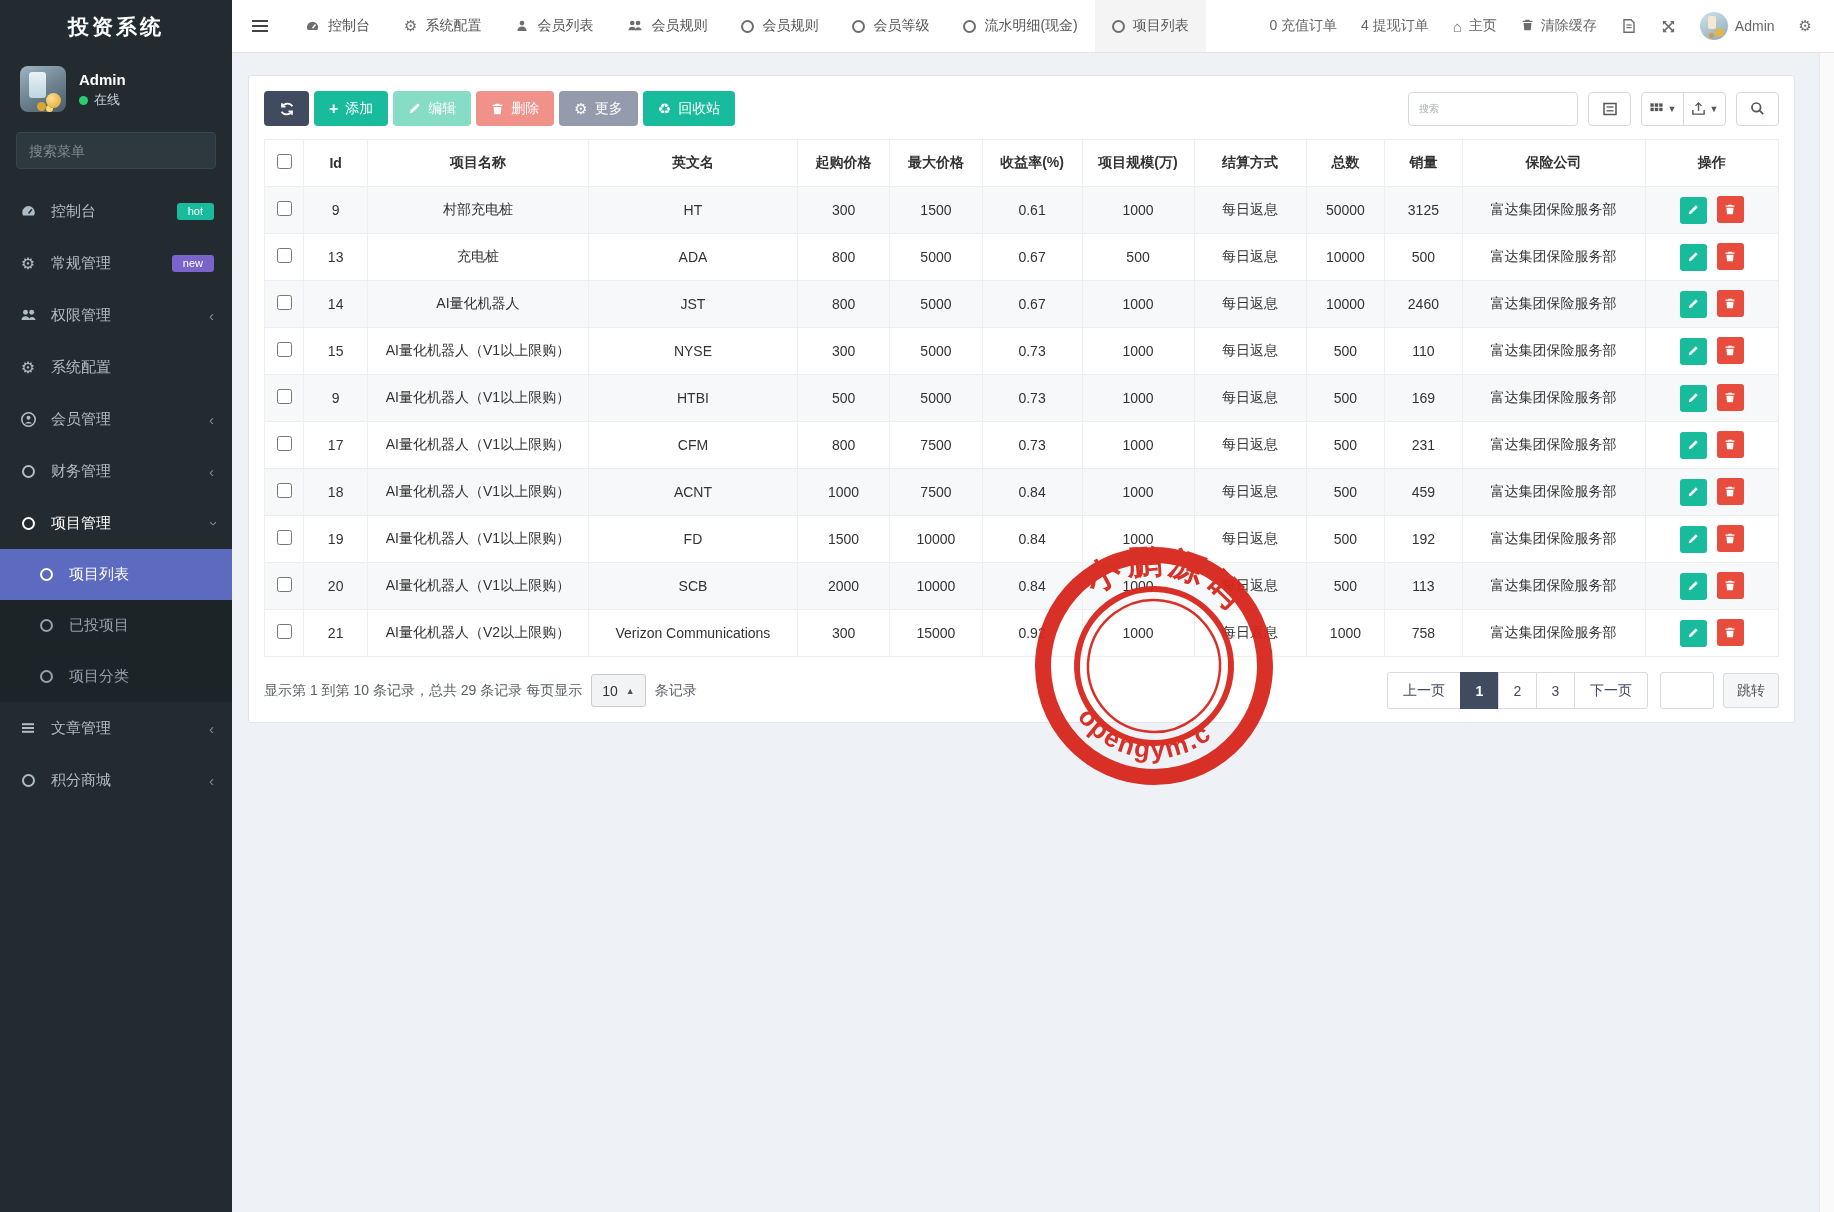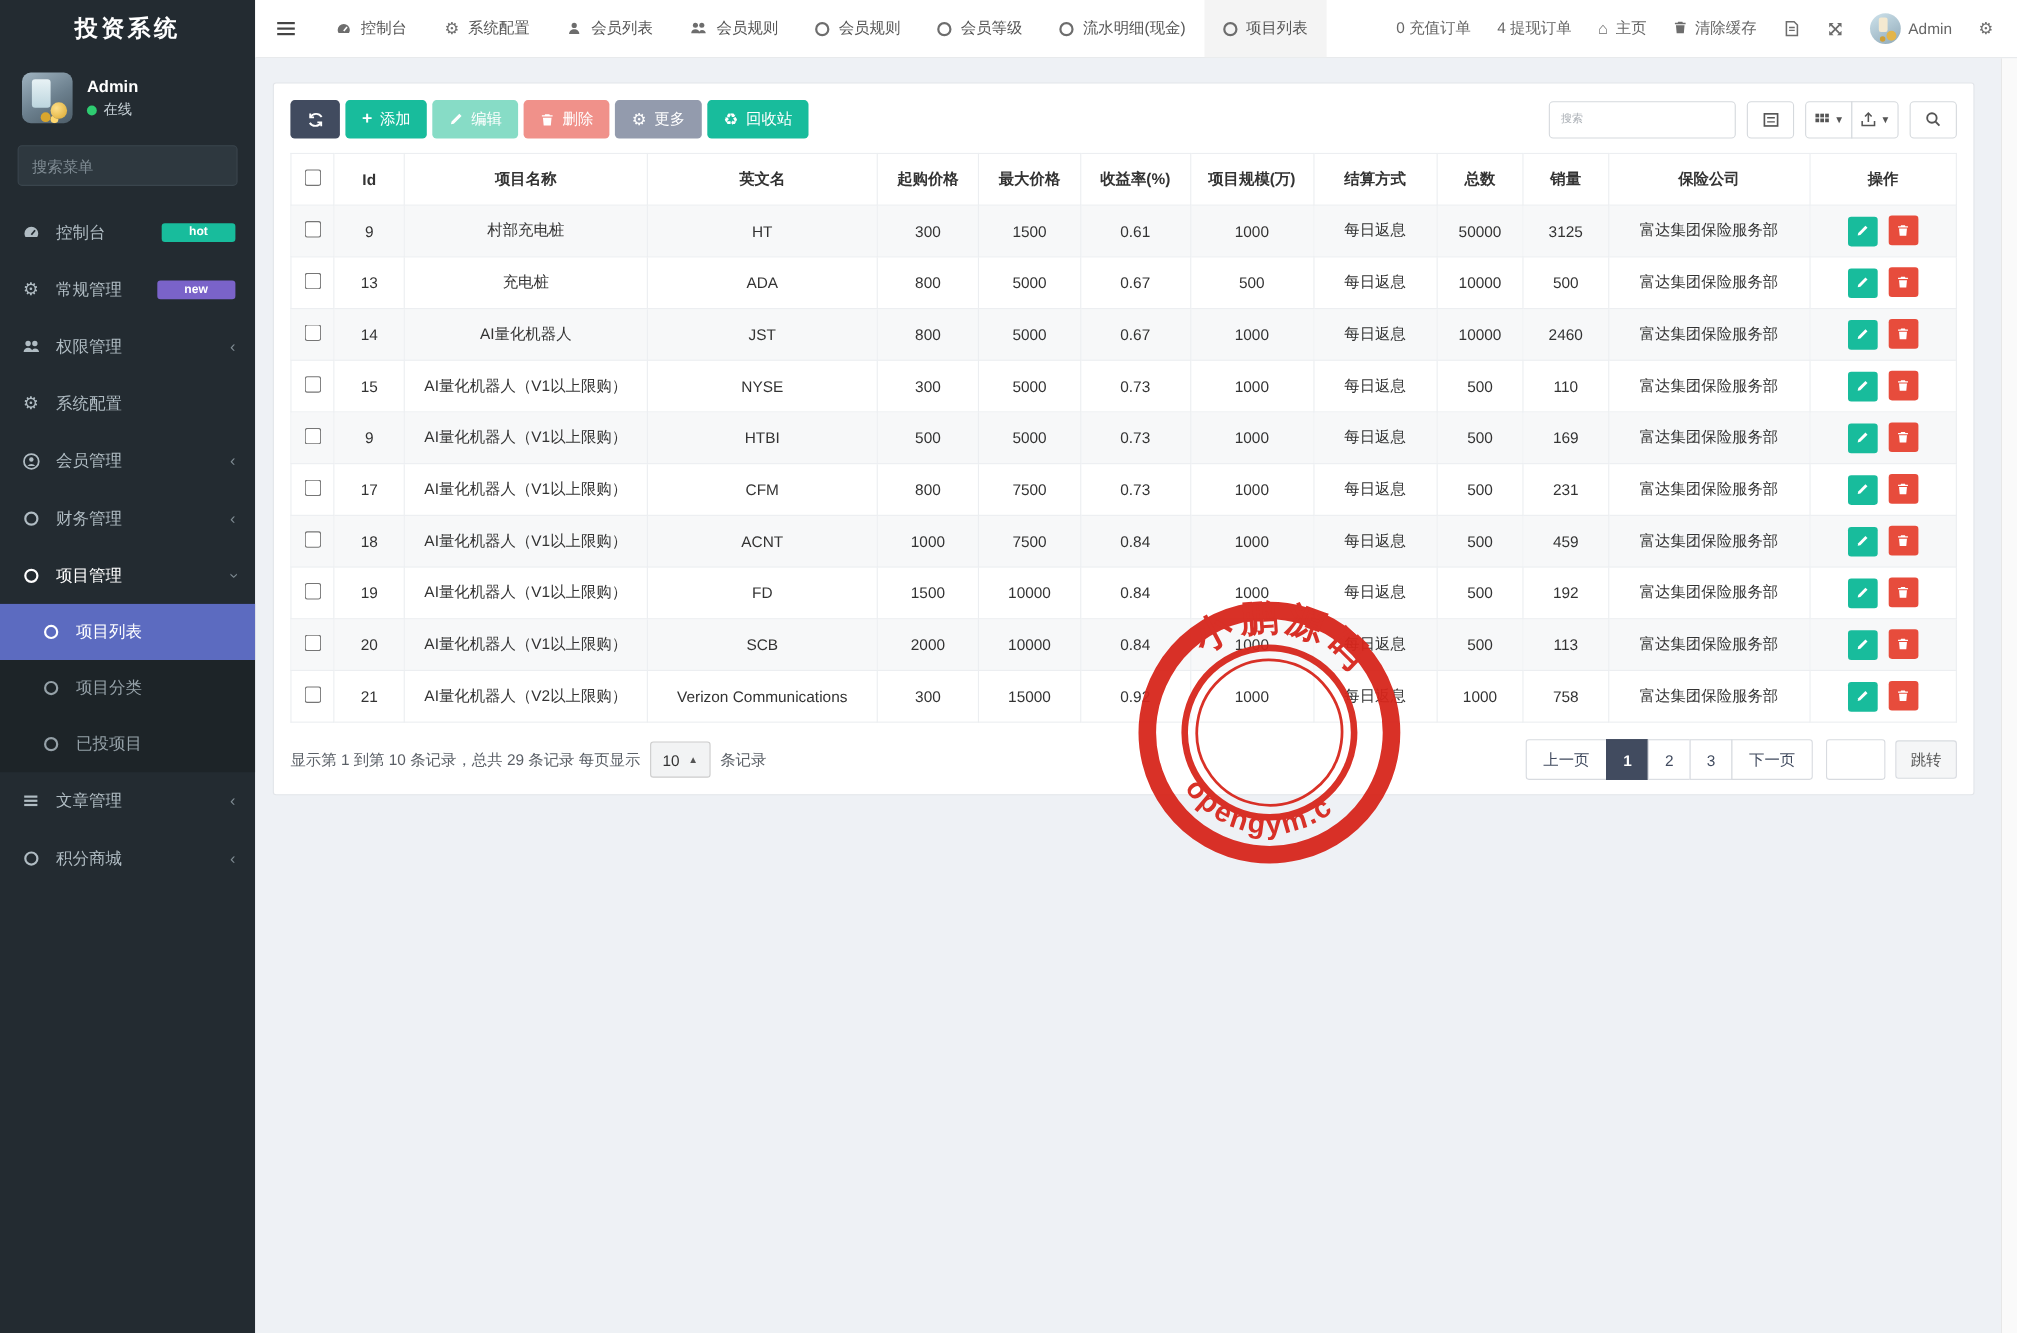--- a/index.html
+++ b/index.html
@@ -21,21 +21,21 @@
   .status { font-size:13px; color:#c6d0d6; display:flex; align-items:center; gap:6px; }
   .dot { width:9px; height:9px; border-radius:50%; background:#2ecc71; display:inline-block; }
   .menusearch { margin:10px 16px 16px; background:#2e383f; border:1px solid #3a454d; border-radius:4px;
     display:flex; align-items:center; height:37px; padding:0 12px;gap:48px; }
   .menusearch input { flex:1; background:transparent; border:none; outline:none; color:#cfd8dc; font-size:14px; font-family:inherit; }
   .menusearch input::placeholder { color:#7f8b93; }
   .nav-item { height:52px; display:flex; align-items:center; padding:0 18px; font-size:15px; color:#b0bcc3; gap:13px; cursor:pointer; }
   .nav-item.parent-open { color:#fff; }
   .iconslot { width:20px; display:flex; justify-content:center; align-items:center; flex-shrink:0; }
   .circle-o { width:13px; height:13px; border:2px solid currentColor; border-radius:50%; display:inline-block; }
-  .badge { margin-left:auto; font-size:11px; font-weight:bold; color:#fff; padding:3px 25px; border-radius:3px; line-height:1; }
+  .badge { margin-left:auto; font-size:11px; font-weight:normal; color:#fff; padding:3px 11px; border-radius:3px; line-height:1; }
   .badge.hot { background:#18bc9c; }
   .badge.new { background:#7a63c9; }
   .chev { margin-left:auto; color:#7f8b93; font-size:15px; }
   .chev.down { transform:rotate(-90deg); }
   .submenu { background:#1d2428; }
   .subitem { height:51px; display:flex; align-items:center; padding:0 18px 0 36px; gap:13px; font-size:15px; color:#95a1a8; cursor:pointer; }
   .subitem.active { background:#5c6bc0; color:#fff; }
 
   
   .main { flex:1; display:flex; flex-direction:column; min-width:0; }
@@ -210,27 +210,27 @@
         <div class="subitem active">
           <span class="iconslot">
               <span class="circle-o"></span>
             </span>
           <span>项目列表</span>
         </div>
         <div class="subitem">
           <span class="iconslot">
               <span class="circle-o"></span>
             </span>
-          <span>项目分类</span>
+          <span>已投项目</span>
         </div>
         <div class="subitem">
           <span class="iconslot">
               <span class="circle-o"></span>
             </span>
-          <span>已投项目</span>
+          <span>项目分类</span>
         </div>
       </div>
 
       <div class="nav-item">
         <span class="iconslot">
           <svg width="16" height="16" viewBox="0 0 16 16" fill="currentColor">
               <rect x="2" y="3.2" width="12" height="2"></rect>
               <rect x="2" y="7" width="12" height="2"></rect>
               <rect x="2" y="10.8" width="12" height="2"></rect>
             </svg>

